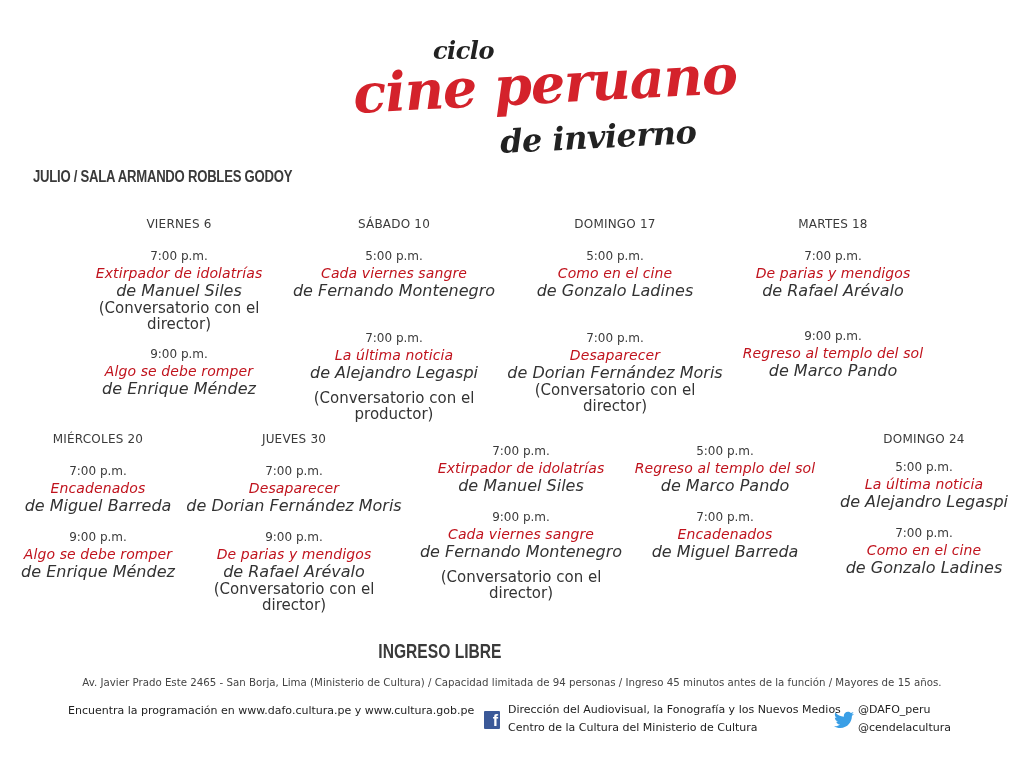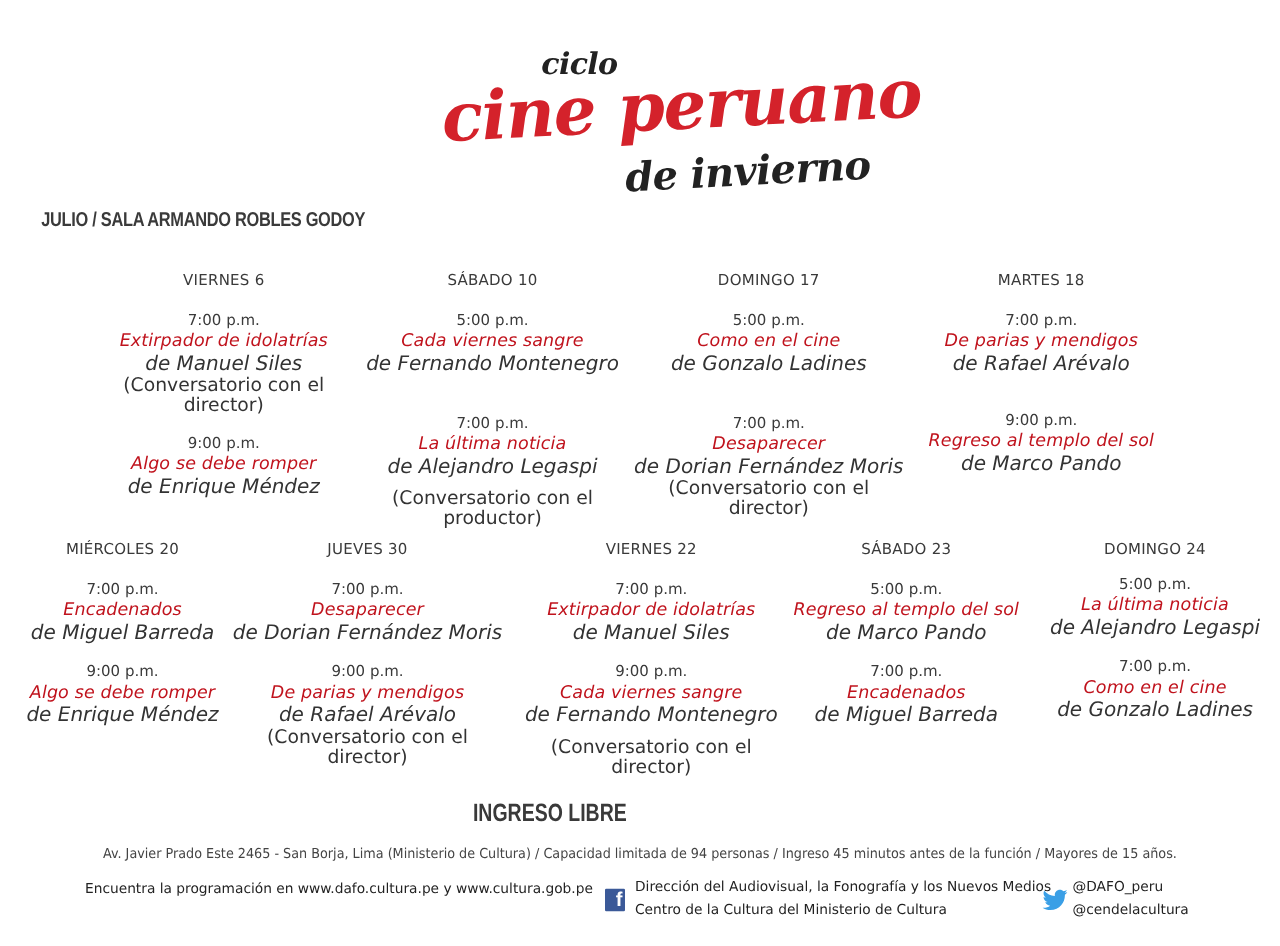--- a/index.html
+++ b/index.html
@@ -164,36 +164,34 @@
   </div>
   <div class="show">
     <div class="time">9:00 p.m.</div>
     <div class="film">De parias y mendigos</div>
     <div class="director">de Rafael Arévalo</div>
     <div class="note">(Conversatorio con el director)</div>
   </div>
 </div>
 
 <div class="day" style="left:411px; top:429px;">
-  <div class="day-title">VIERNES 22</div>
   <div class="show">
     <div class="time">7:00 p.m.</div>
     <div class="film">Extirpador de idolatrías</div>
     <div class="director">de Manuel Siles</div>
   </div>
   <div class="show">
     <div class="time">9:00 p.m.</div>
     <div class="film">Cada viernes sangre</div>
     <div class="director">de Fernando Montenegro</div>
     <div class="note gap">(Conversatorio con el director)</div>
   </div>
 </div>
 
 <div class="day" style="left:615px; top:429px;">
-  <div class="day-title">SÁBADO 23</div>
   <div class="show">
     <div class="time">5:00 p.m.</div>
     <div class="film">Regreso al templo del sol</div>
     <div class="director">de Marco Pando</div>
   </div>
   <div class="show">
     <div class="time">7:00 p.m.</div>
     <div class="film">Encadenados</div>
     <div class="director">de Miguel Barreda</div>
   </div>

